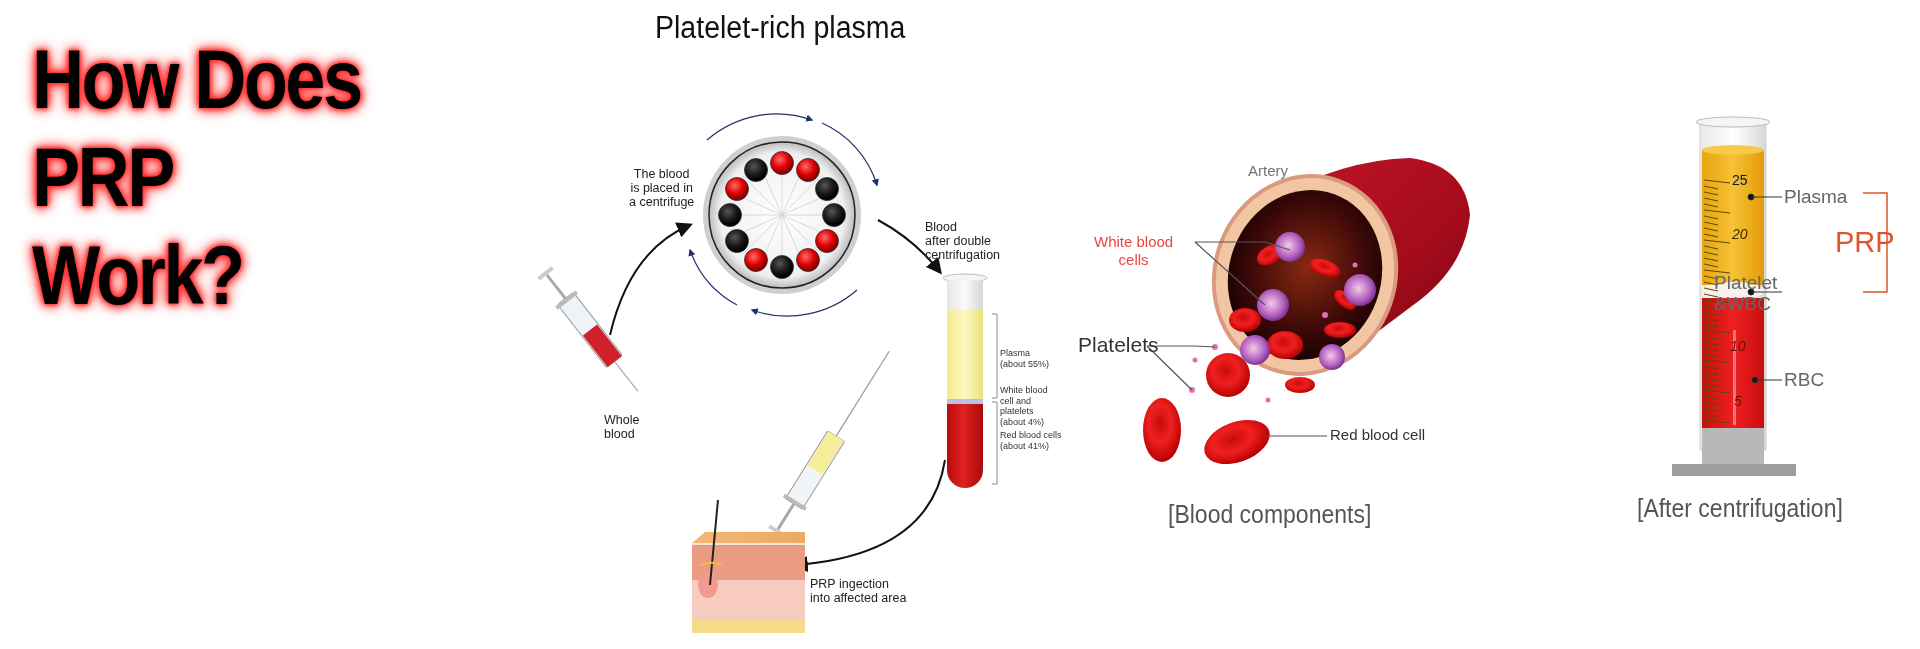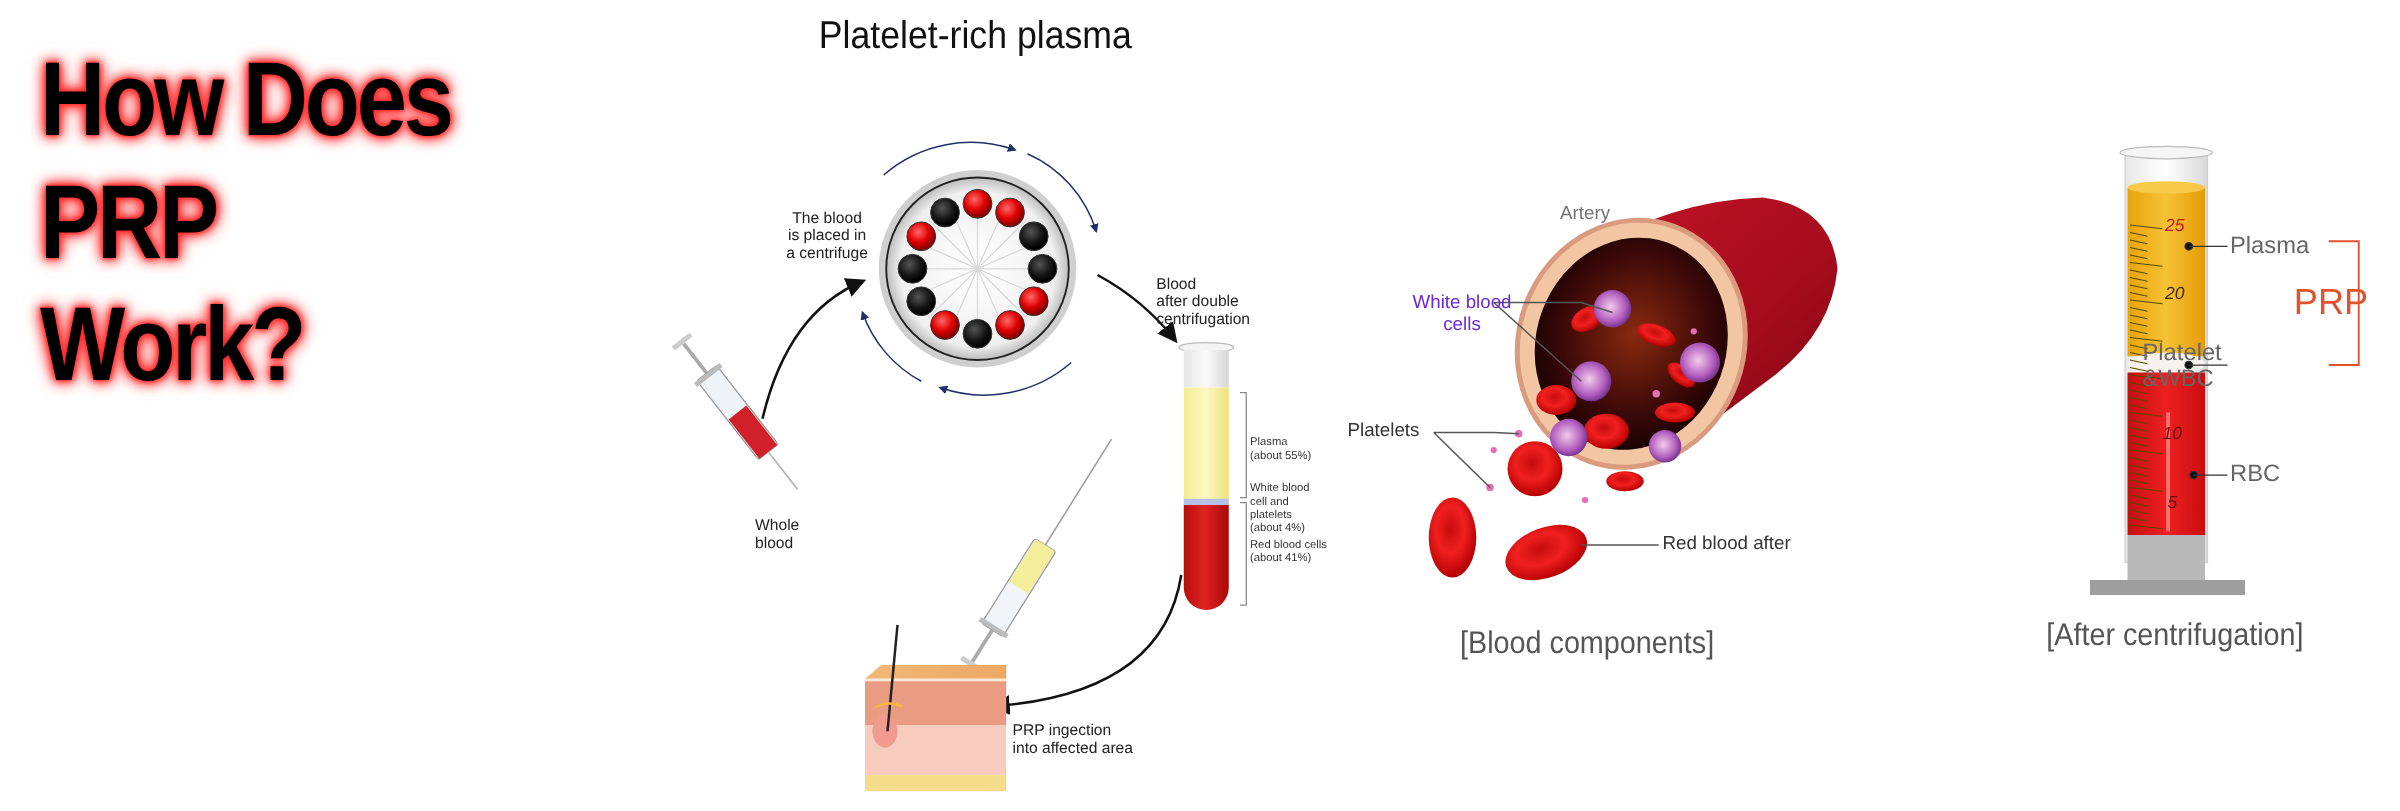--- a/index.html
+++ b/index.html
@@ -244,24 +244,24 @@
   <g stroke="#555" stroke-width="1.2" fill="none">
     <path d="M1195 242 L1265 242 L1290 250"></path>
     <path d="M1195 242 L1265 305"></path>
     <path d="M1147 346 L1195 346 L1215 347"></path>
     <path d="M1147 346 L1192 390"></path>
     <path d="M1265 436 L1327 436"></path>
   </g>
 </svg>
 
 <div class="abs lbl" style="left:1248px; top:164px; font-size:15px; color:#737373;">Artery</div>
-<div class="abs lbl" style="left:1130px; top:233px; font-size:15px; line-height:18px; color:#6d28d9; white-space:pre-line;">White blood
+<div class="abs lbl" style="left:1094px; top:233px; font-size:15px; line-height:18px; color:#ef4444; white-space:pre-line;">White blood
 cells</div>
-<div class="abs lbl" style="left:1078px; top:338px; font-size:15px; color:#333;">Platelets</div>
-<div class="abs lbl" style="left:1330px; top:428px; font-size:15px; color:#333;">Red blood after</div>
+<div class="abs lbl" style="left:1078px; top:338px; font-size:21px; color:#333;">Platelets</div>
+<div class="abs lbl" style="left:1330px; top:428px; font-size:15px; color:#333;">Red blood cell</div>
 <div class="abs cap" style="left:1168px; top:500px;">[Blood components]</div>
 
 <svg width="1920" height="649">
   <defs>
     <linearGradient id="plasmaC" x1="0" x2="1">
         <stop offset="0" stop-color="#e8a40c"></stop>
         <stop offset="0.5" stop-color="#f6c236"></stop>
         <stop offset="1" stop-color="#e49b08"></stop>
       </linearGradient>
     <linearGradient id="rbcC" x1="0" x2="1">
@@ -333,21 +333,21 @@
     <circle cx="1751" cy="197" r="3" fill="#111"></circle>
       <line x1="1751" y1="197" x2="1782" y2="197"></line>
     <circle cx="1751" cy="292" r="3" fill="#111"></circle>
       <line x1="1751" y1="292" x2="1782" y2="292"></line>
     <circle cx="1755" cy="380" r="3" fill="#111"></circle>
       <line x1="1755" y1="380" x2="1782" y2="380"></line>
   </g>
   <path d="M1863 193 L1887 193 L1887 292 L1863 292" fill="none" stroke="#e0532e" stroke-width="1.5"></path>
 </svg>
 
-<div class="abs" style="left:1732px; top:172px; font-size:14px; color:#b91c1c; font-style:italic;">25</div>
+<div class="abs" style="left:1732px; top:172px; font-size:14px; color:#0f172a; ">25</div>
 <div class="abs" style="left:1732px; top:226px; font-size:14px; color:#3a2a00; font-style:italic;">20</div>
 <div class="abs" style="left:1730px; top:338px; font-size:14px; color:#6a1010; font-style:italic;">10</div>
 <div class="abs" style="left:1734px; top:393px; font-size:14px; color:#6a1010; font-style:italic;">5</div>
 
 <div class="abs tube-lbl" style="left:1784px; top:186px;">Plasma</div>
 <div class="abs tube-lbl" style="left:1714px; top:272px; white-space:pre-line;">Platelet
 &amp;WBC</div>
 <div class="abs tube-lbl" style="left:1784px; top:369px;">RBC</div>
 <div class="abs prp-tag" style="left:1835px; top:226px;">PRP</div>
 <div class="abs cap" style="left:1637px; top:494px;">[After centrifugation]</div>

